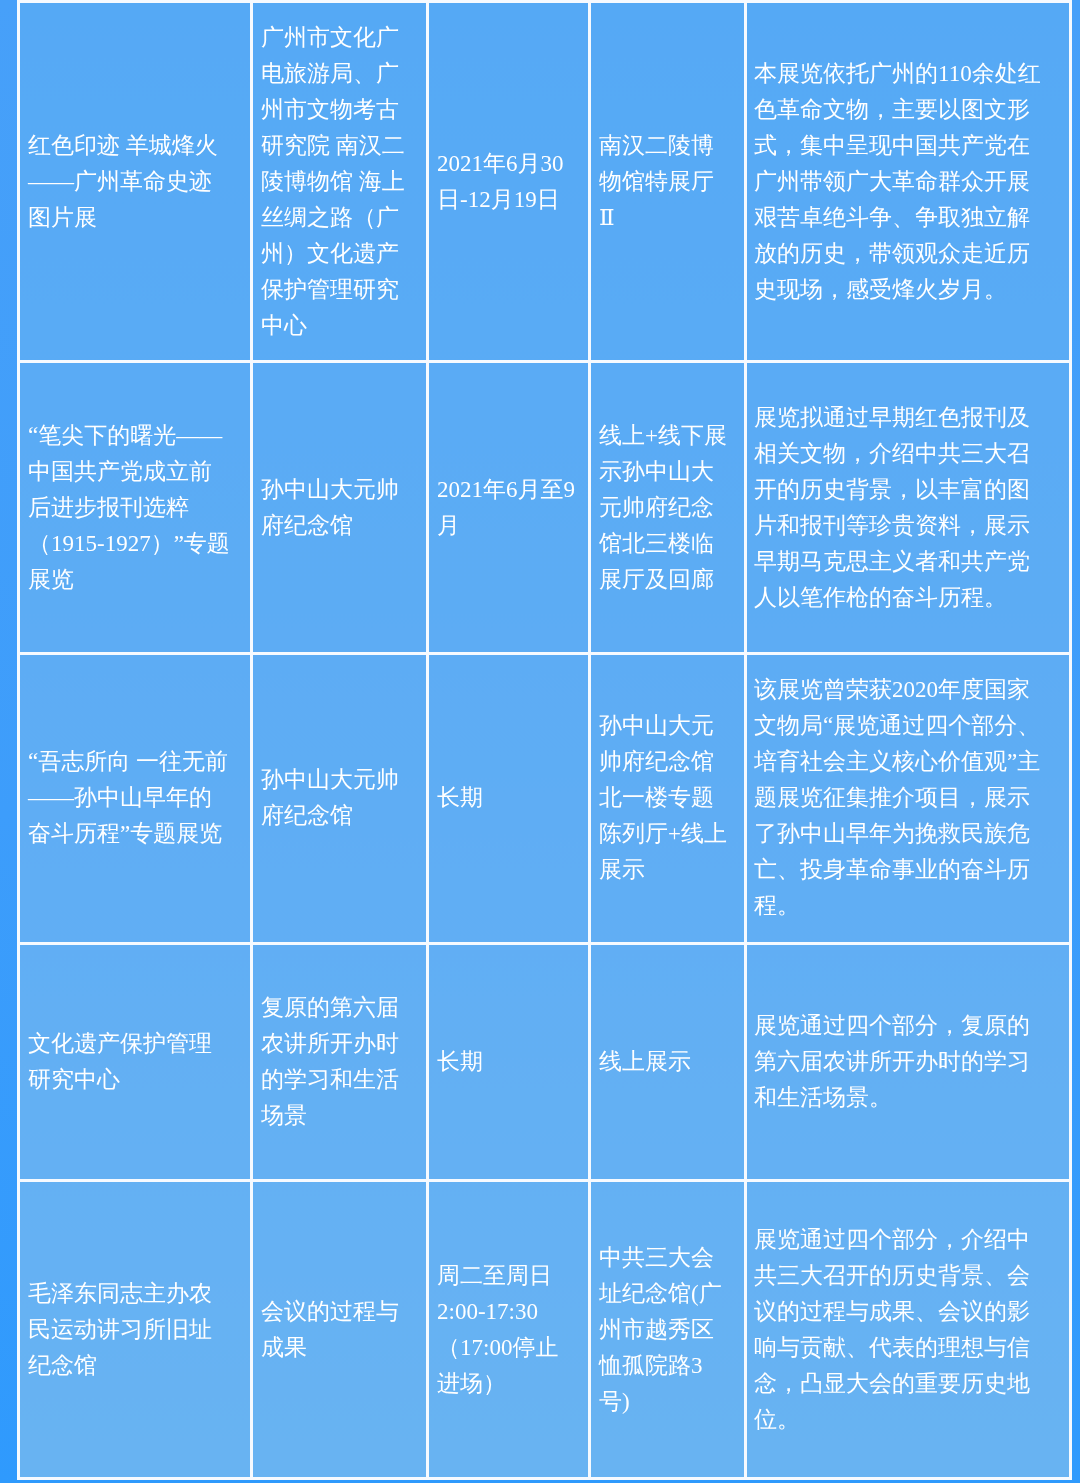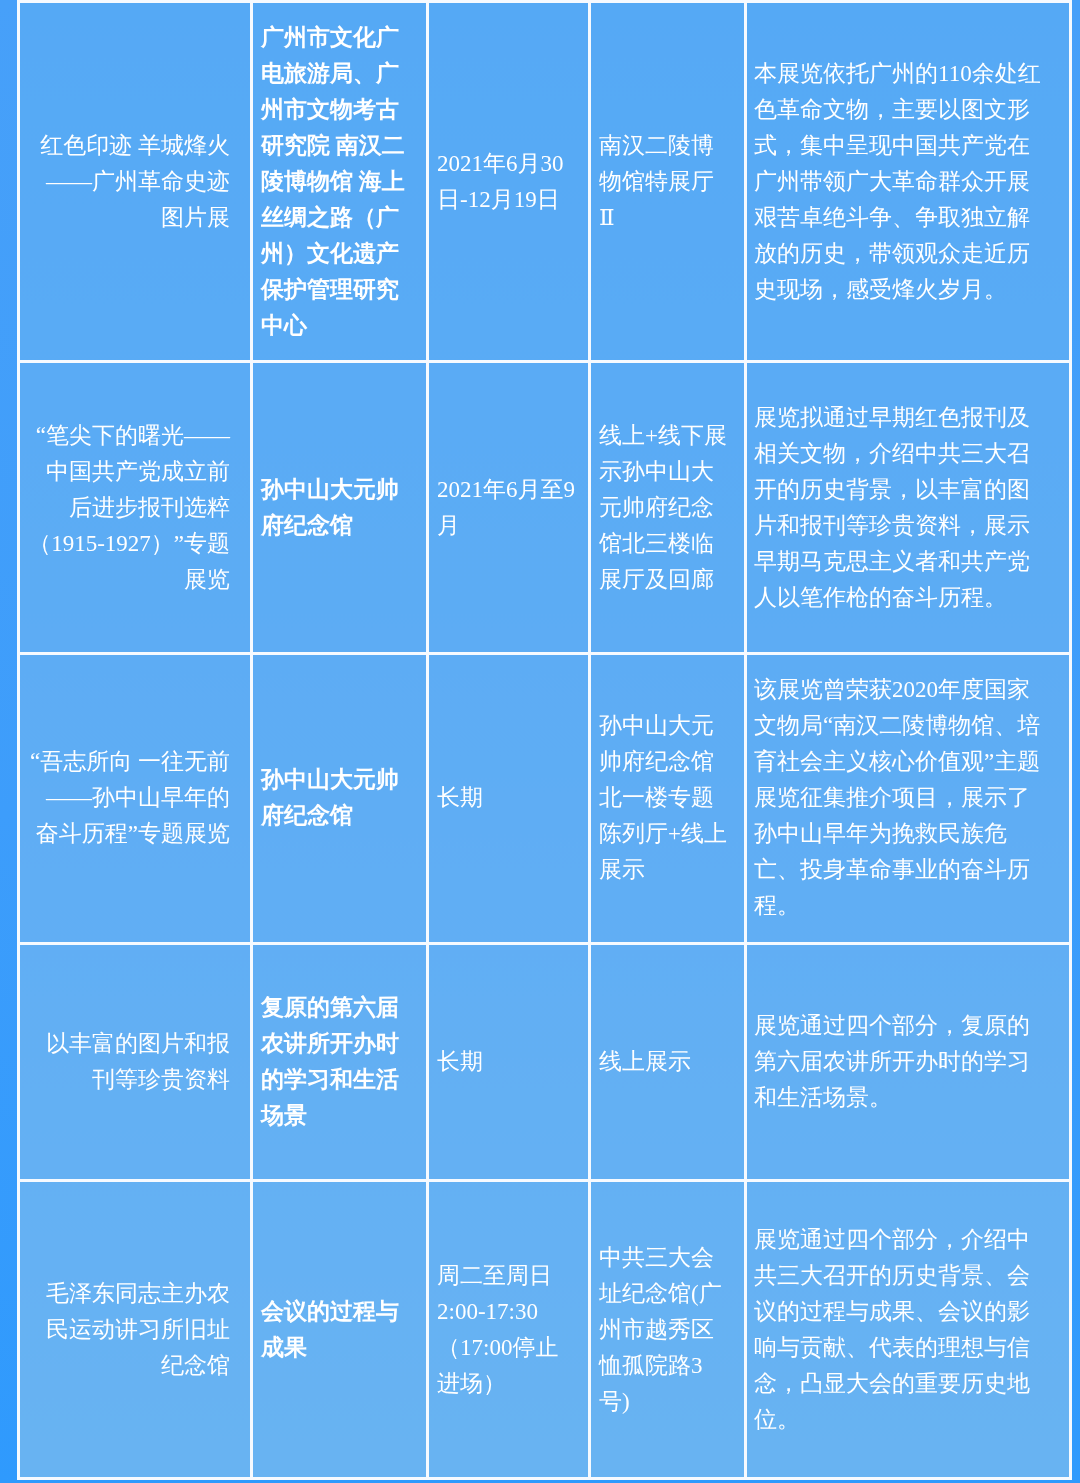--- a/index.html
+++ b/index.html
@@ -36,22 +36,22 @@
   td {
     border: 3px solid #f6faff;
     color: #ffffff;
     font-size: 23px;
     line-height: 36px;
     vertical-align: middle;
     text-align: left;
     word-break: break-word;
     overflow: hidden;
   }
-  td.col1 { padding: 4px 20px 4px 8px; text-align: right; }
-  td.col2 { padding: 4px 18px 4px 8px; font-weight: bold; }
+  td.col1 { padding: 4px 20px 4px 8px; }
+  td.col2 { padding: 4px 18px 4px 8px; }
   td.col3 { padding: 4px 6px 4px 8px; white-space: pre-line; }
   td.col4 { padding: 4px 16px 4px 8px; }
   td.col5 { padding: 4px 26px 4px 7px; }
 </style>
 </head>
 <body>
 
 <table class="exhibitions">
   <colgroup>
     <col class="c1">
@@ -75,24 +75,24 @@
       <td class="col3">2021年6月至9
 月</td>
       <td class="col4">线上+线下展示孙中山大元帅府纪念馆北三楼临展厅及回廊</td>
       <td class="col5">展览拟通过早期红色报刊及相关文物，介绍中共三大召开的历史背景，以丰富的图片和报刊等珍贵资料，展示早期马克思主义者和共产党人以笔作枪的奋斗历程。</td>
     </tr>
     <tr class="r3">
       <td class="col1">“吾志所向 一往无前——孙中山早年的奋斗历程”专题展览</td>
       <td class="col2">孙中山大元帅府纪念馆</td>
       <td class="col3">长期</td>
       <td class="col4">孙中山大元帅府纪念馆北一楼专题陈列厅+线上展示</td>
-      <td class="col5">该展览曾荣获2020年度国家文物局“南汉二陵博物馆、培育社会主义核心价值观”主题展览征集推介项目，展示了孙中山早年为挽救民族危亡、投身革命事业的奋斗历程。</td>
+      <td class="col5">该展览曾荣获2020年度国家文物局“展览通过四个部分、培育社会主义核心价值观”主题展览征集推介项目，展示了孙中山早年为挽救民族危亡、投身革命事业的奋斗历程。</td>
     </tr>
     <tr class="r4">
-      <td class="col1">以丰富的图片和报刊等珍贵资料</td>
+      <td class="col1">文化遗产保护管理研究中心</td>
       <td class="col2">复原的第六届农讲所开办时的学习和生活场景</td>
       <td class="col3">长期</td>
       <td class="col4">线上展示</td>
       <td class="col5">展览通过四个部分，复原的第六届农讲所开办时的学习和生活场景。</td>
     </tr>
     <tr class="r5">
       <td class="col1">毛泽东同志主办农民运动讲习所旧址纪念馆</td>
       <td class="col2">会议的过程与成果</td>
       <td class="col3">周二至周日
 2:00-17:30

